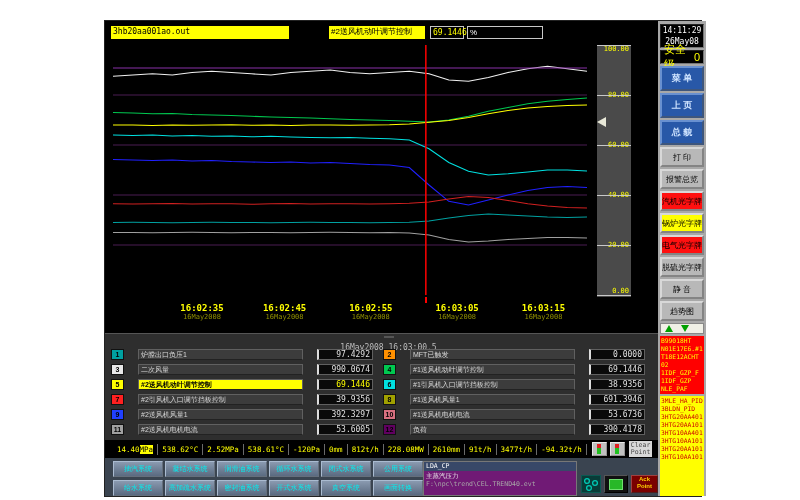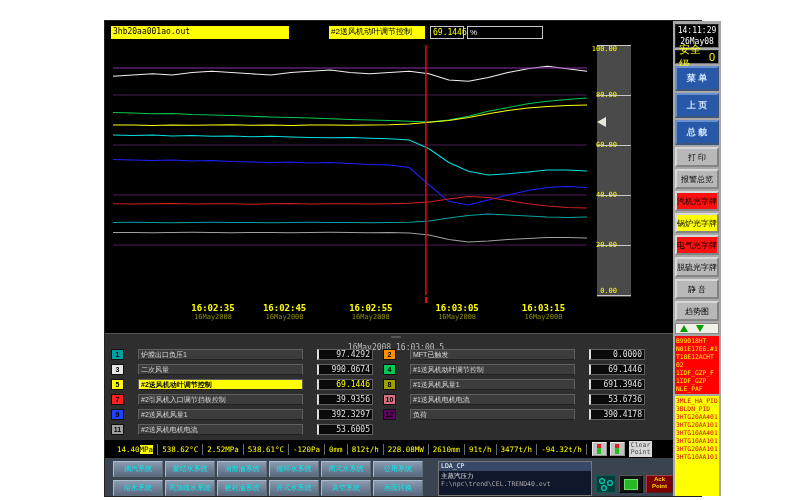--- a/index.html
+++ b/index.html
@@ -19,21 +19,21 @@
               color:#ffff00; font-size:8px; font-family:"DejaVu Sans Mono",monospace;
               text-align:right; line-height:11px; padding:0 2px;}
   .unitbox { margin-left:3px; width:76px; height:13px; background:#000; border:1px solid #c8c8c8;
              color:#fff; font-size:8px; line-height:11px; padding:0 2px;}
 
   
   .chart-row { display:flex; height:252px; }
   .plot { position:relative; width:474px; height:250px; margin-left:8px; background:#000; }
   .plot svg { position:absolute; inset:0; }
   .scale { position:relative; width:34px; height:252px; background:#4a4a4a; margin-left:10px; }
-  .ytick { position:absolute; right:14px; color:#ffff00; font-size:7px;
+  .ytick { position:absolute; right:2px; color:#ffff00; font-size:7px;
            font-family:"DejaVu Sans Mono",monospace; }
   .yline { position:absolute; left:0; right:0; height:1px; background:#c8c8c8; }
   .marker { position:absolute; left:0; width:0; height:0;
             border-top:5px solid transparent; border-bottom:5px solid transparent;
             border-right:9px solid #e8e8d8; }
   .timeaxis { position:relative; height:36px; margin-left:8px; width:474px; background:#000; }
   .ttick { position:absolute; top:6px; transform:translateX(-50%); text-align:center; }
   .ttime { color:#ffff00; font-size:9px; font-weight:bold; font-family:"DejaVu Sans Mono",monospace; }
   .tdate { color:#8f8f00; font-size:7px; font-family:"DejaVu Sans Mono",monospace; }
   .cursor-notch { position:absolute; top:0; width:2px; height:6px; background:#ff0000; }
@@ -68,21 +68,21 @@
   .clearpoint { color:#4a4a4a; font-size:6.5px; line-height:7px; background:#d8d8d8;
                 padding:1px 2px; margin-left:4px; }
 
   
   .menu { flex:1; background:#3a4450; display:flex; padding:3px 0 0 8px; }
   .menu-btns { display:flex; flex-direction:column; gap:3px; }
   .menu-row { display:flex; gap:2px; }
   .mbtn { width:50px; height:16px; background:linear-gradient(#8a9ab0,#5a6a80);
           border:1px outset #aabbd0; color:#00f0f0; font-size:7px;
           display:flex; align-items:center; justify-content:center; white-space:nowrap; overflow:hidden;}
-  .infobox { width:154px; height:35px; margin-left:15px; background:#0f172a; border:1px solid #777; font-size:6.5px;}
+  .infobox { width:154px; height:35px; margin-left:0; background:#701a75; border:1px solid #777; font-size:6.5px;}
   .info-l1 { background:#384868; color:#fff; font-family:"DejaVu Sans Mono",monospace;
              height:9px; line-height:9px; padding:0 2px; }
   .info-l2 { color:#e8e8e8; height:9px; line-height:9px; padding:0 2px; }
   .info-l3 { color:#a8a8a8; font-family:"DejaVu Sans Mono",monospace; padding:0 2px; line-height:8px;}
   .iconcluster { display:flex; align-items:flex-end; gap:3px; margin-left:4px; padding-bottom:3px; }
   .linkicon { width:20px; height:18px; background:#083c38; border:1px solid #0a5a52;
               display:flex; align-items:center; justify-content:center; }
   .greenbtn { width:24px; height:18px; background:#111; border:1px outset #555;
               display:flex; align-items:center; justify-content:center; }
   .greenbtn .g { width:14px; height:11px; background:#28b828; border:1px solid #70e070; }
@@ -155,21 +155,21 @@
           <div class="ytick" style="top: 146px;">40.00</div>
           <div class="yline" style="top: 150px;"></div>
           <div class="ytick" style="top: 196px;">20.00</div>
           <div class="yline" style="top: 200px;"></div>
           <div class="ytick" style="top: 242px;">0.00</div>
           <div class="yline" style="top: 250px;"></div>
         </div>
     </div>
 
     <div class="timeaxis" id="time-axis">
-        <div class="ttick" style="left: 100px;">
+        <div class="ttick" style="left: 89px;">
           <div class="ttime">16:02:35</div>
           <div class="tdate">16May2008</div>
         </div>
         <div class="ttick" style="left: 171.588px;">
           <div class="ttime">16:02:45</div>
           <div class="tdate">16May2008</div>
         </div>
         <div class="ttick" style="left: 257.856px;">
           <div class="ttime">16:02:55</div>
           <div class="tdate">16May2008</div>
@@ -226,20 +226,25 @@
         <div class="lcol" id="legend-right">
             <div class="lrow">
               <div class="chip" style="background: rgb(255, 144, 0);">2</div>
               <div class="llabel">MFT已触发</div>
               <div class="lvalue">0.0000</div>
             </div>
             <div class="lrow">
               <div class="chip" style="background: rgb(0, 200, 80);">4</div>
               <div class="llabel">#1送风机动叶调节控制</div>
               <div class="lvalue">69.1446</div>
+            </div>
+            <div class="lrow">
+              <div class="chip" style="background: rgb(0, 224, 224);">6</div>
+              <div class="llabel">#1引风机入口调节挡板控制</div>
+              <div class="lvalue">38.9356</div>
             </div>
             <div class="lrow">
               <div class="chip" style="background: rgb(160, 160, 0);">8</div>
               <div class="llabel">#1送风机风量1</div>
               <div class="lvalue">691.3946</div>
             </div>
             <div class="lrow">
               <div class="chip" style="background: rgb(216, 112, 128);">10</div>
               <div class="llabel">#1送风机电机电流</div>
               <div class="lvalue">53.6736</div>

